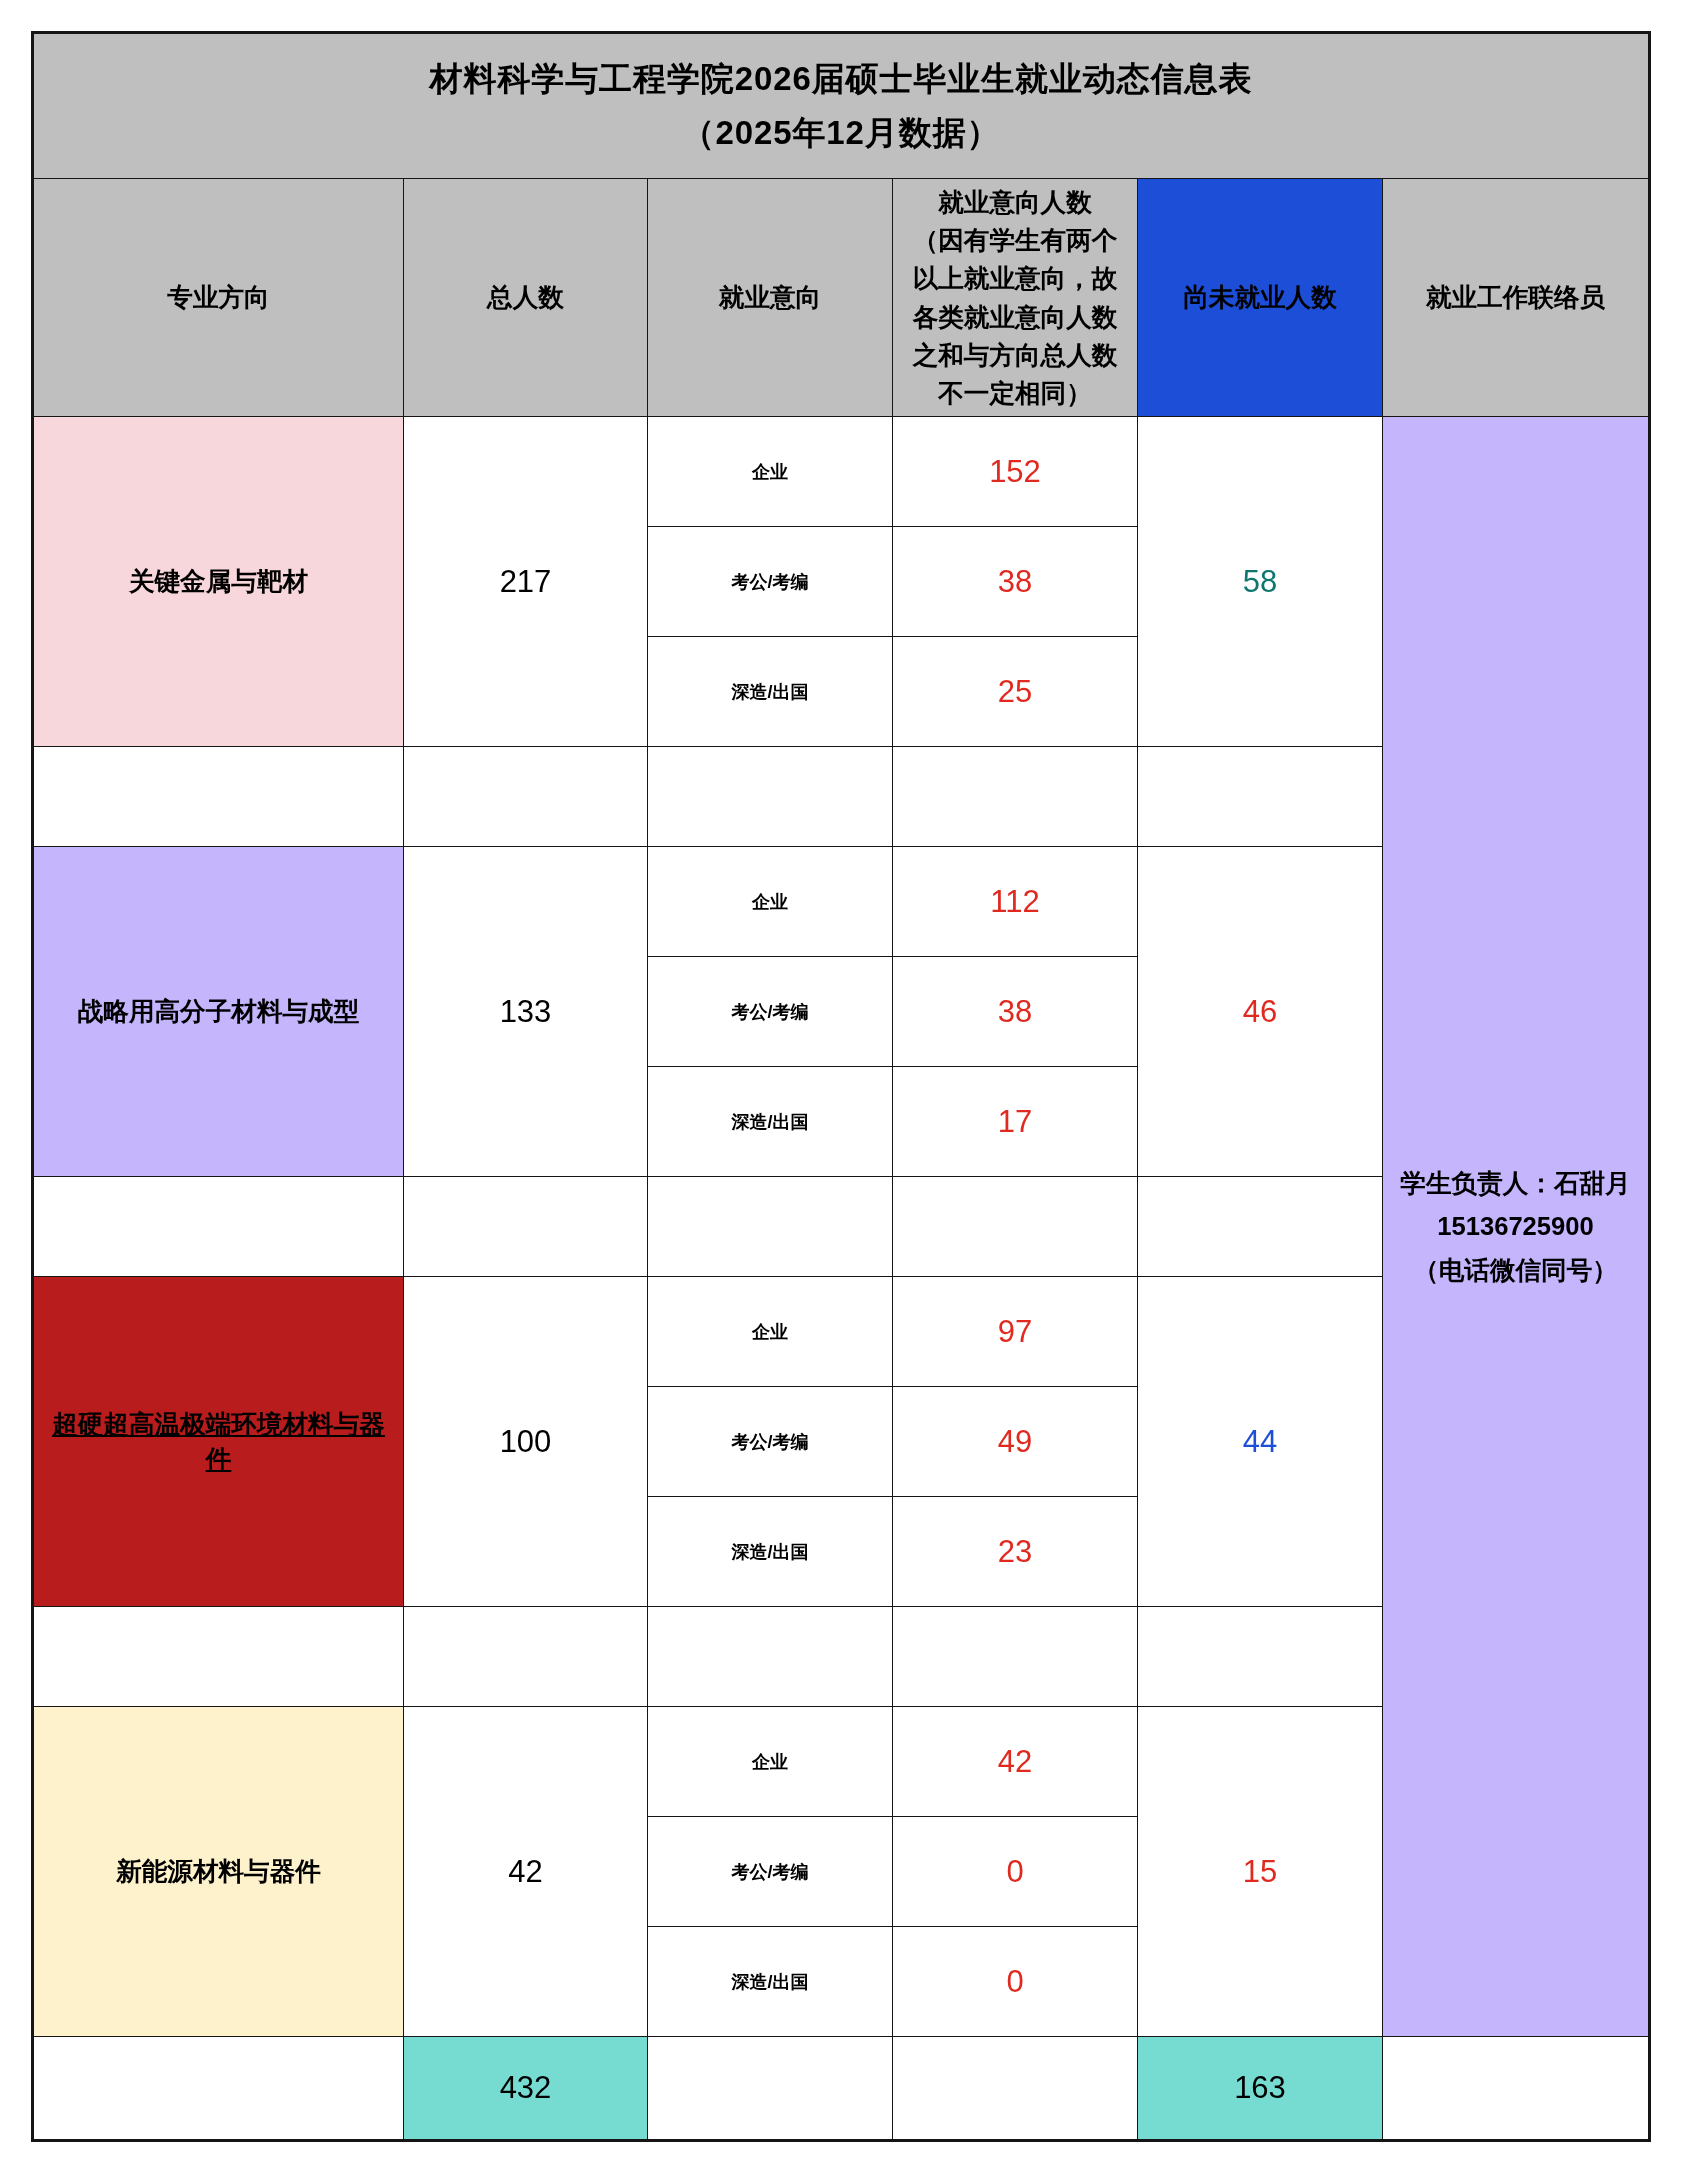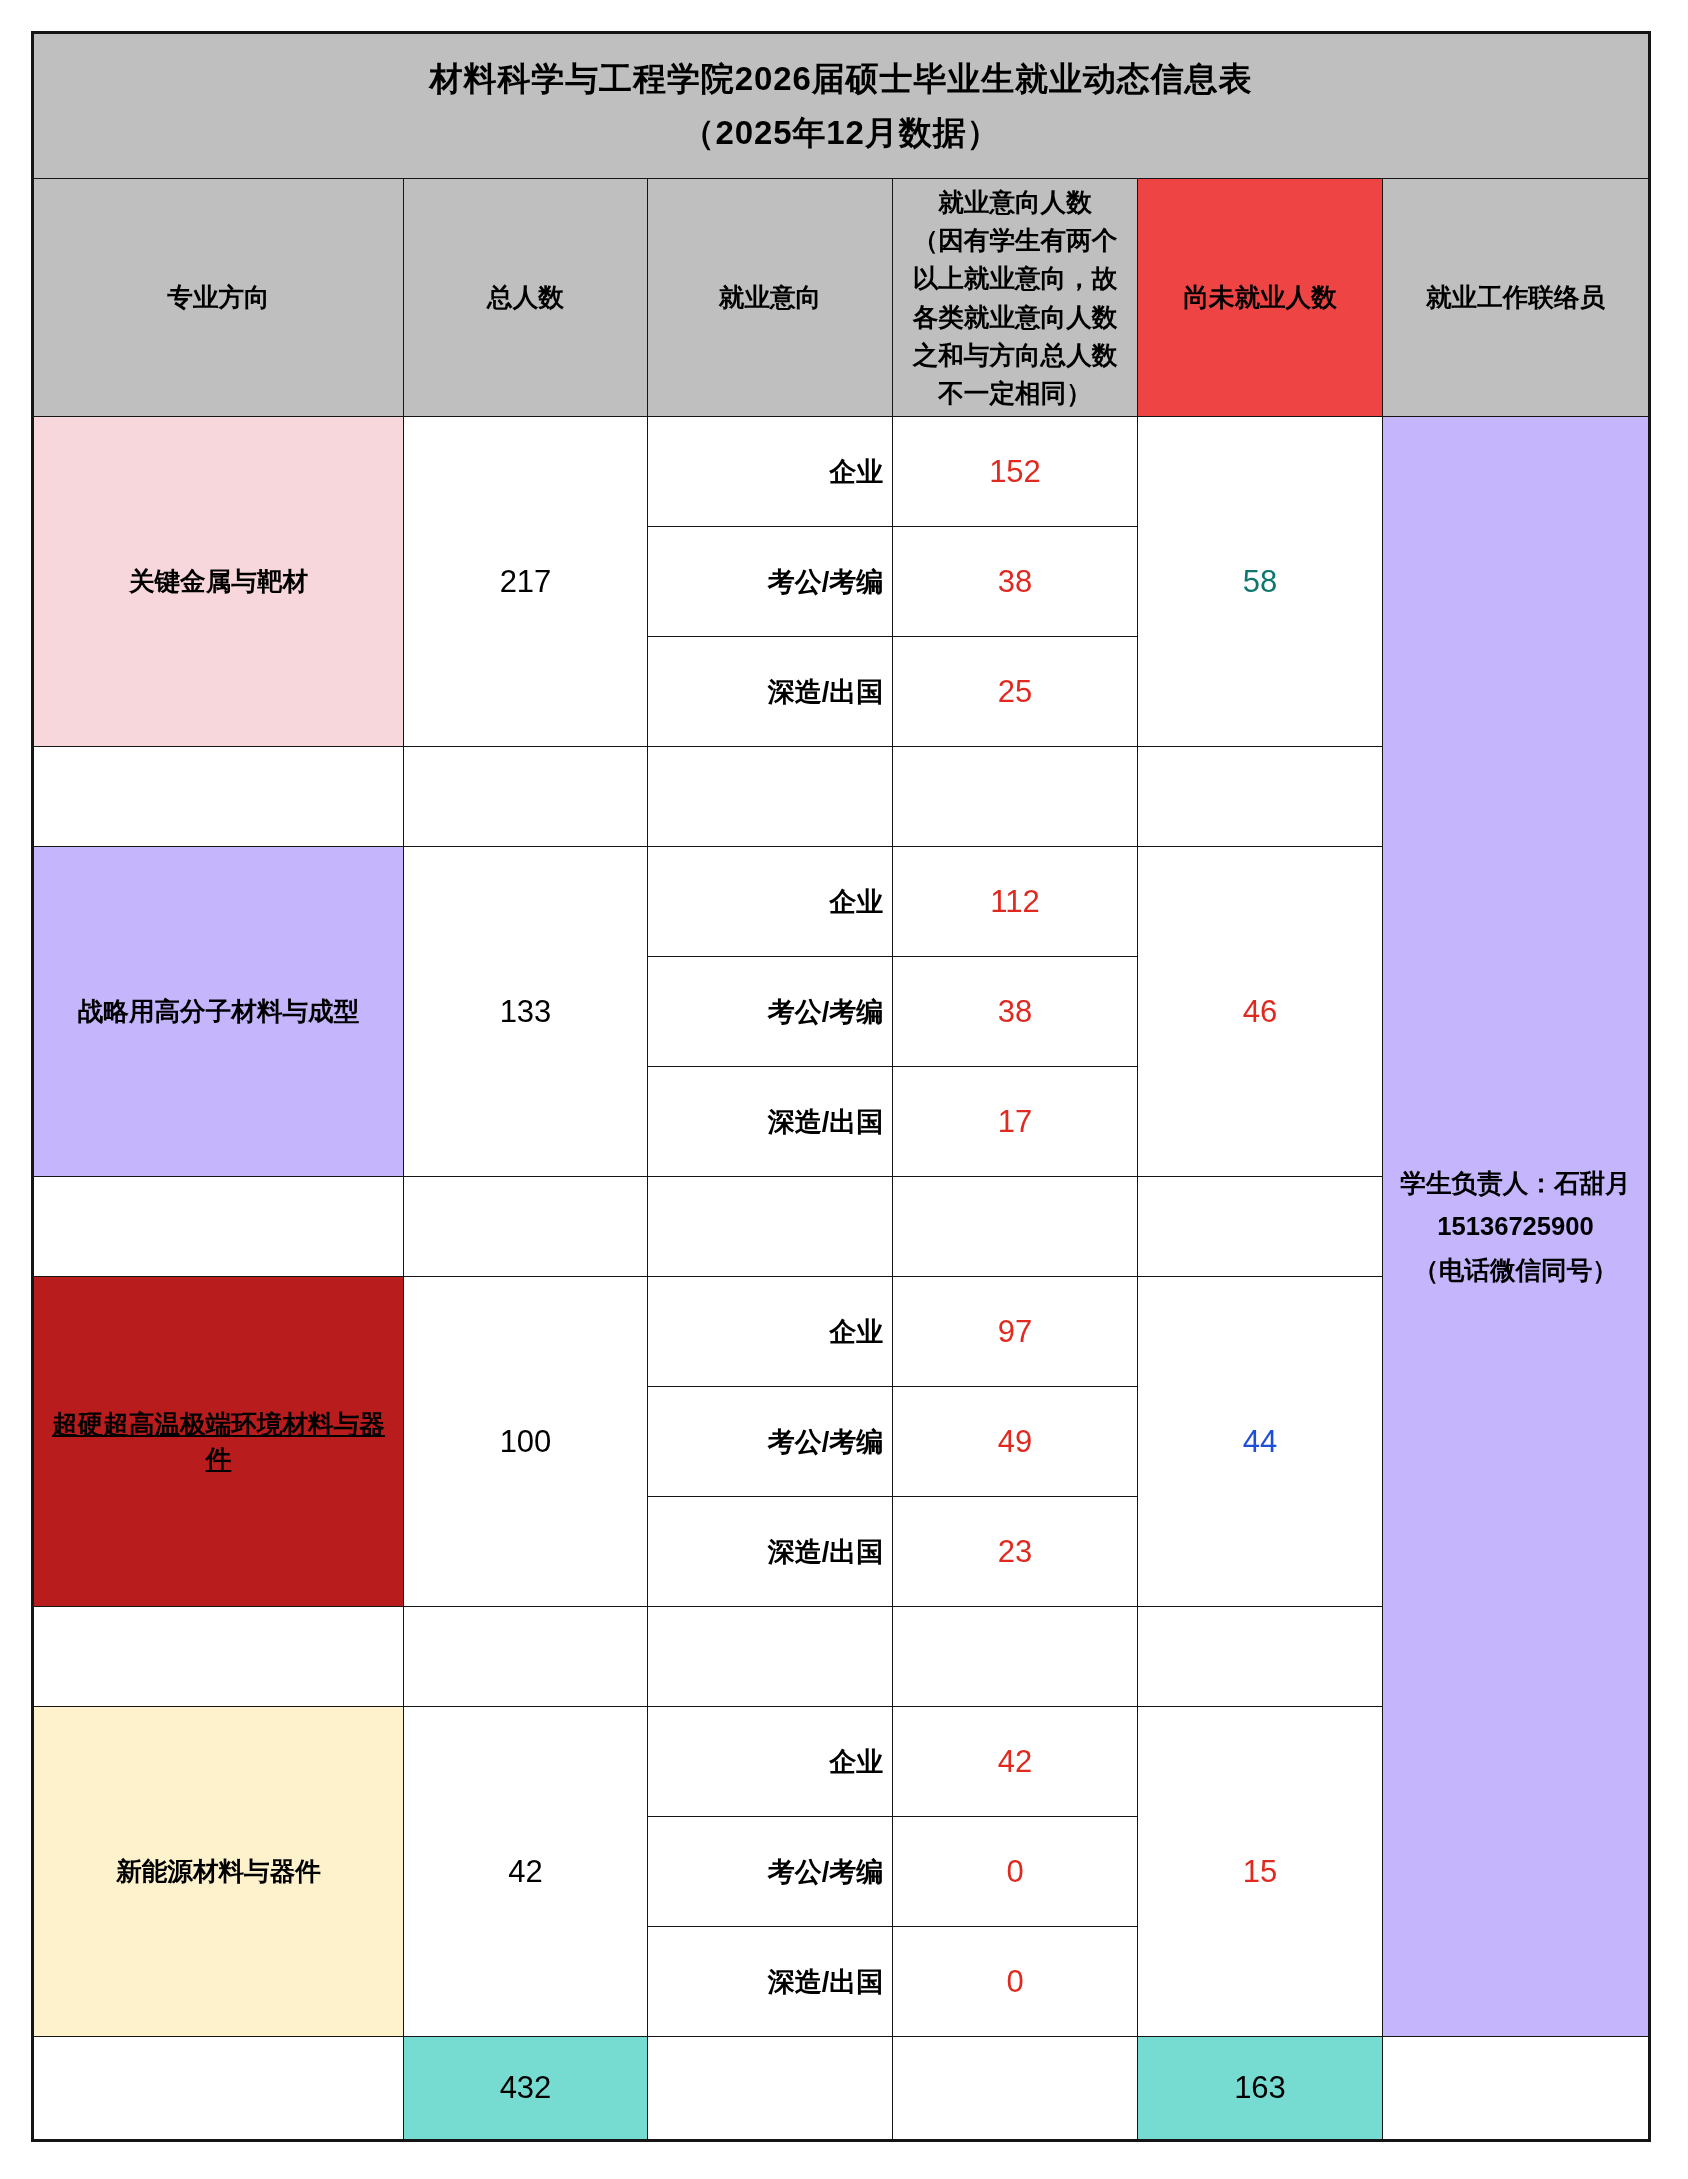--- a/index.html
+++ b/index.html
@@ -42,21 +42,21 @@
     font-weight: bold;
     line-height: 1.5;
   }
   td.header-note-cell { font-size: 24px; line-height: 1.45; padding: 3.5px 10.6px; }
 
   tr.r-data  { height: 110px; }
   tr.r-sep   { height: 100px; }
   tr.r-total { height: 104px; }
 
   td.major-cell   { font-size: 25.6px; font-weight: bold; }
-  td.intent-cell  { font-size: 27px; font-weight: bold; text-align: right; }
+  td.intent-cell  { font-size: 18px; font-weight: bold; }
   td.num-cell     { font-size: 31px; font-weight: normal; }
   td.contact-cell { font-size: 25.6px; font-weight: bold; line-height: 1.7; }
 </style>
 </head>
 <body>
 
 <table class="sheet">
   <colgroup>
     <col style="width:371px">
     <col style="width:244px">
@@ -75,21 +75,21 @@
   </tr>
 
   <tr class="header-row">
     <td style="background-color: rgb(191, 191, 191);">专业方向</td>
     <td style="background-color: rgb(191, 191, 191);">总人数</td>
     <td style="background-color: rgb(191, 191, 191);">就业意向</td>
     <td class="header-note-cell" style="background-color: rgb(191, 191, 191);">
       <div>就业意向人数</div>
       <div>（因有学生有两个以上就业意向，故各类就业意向人数之和与方向总人数不一定相同）</div>
     </td>
-    <td style="background-color: #ef4444;">尚未就业人数</td>
+    <td style="background-color: #1d4ed8;">尚未就业人数</td>
     <td style="background-color: rgb(191, 191, 191);">就业工作联络员</td>
   </tr>
 
   <tr class="r-data">
     <td class="major-cell" rowspan="3" style="background-color: rgb(248, 215, 220);">关键金属与靶材</td>
     <td class="num-cell" rowspan="3">217</td>
     <td class="intent-cell">企业</td>
     <td class="num-cell" style="color: rgb(224, 42, 32);">152</td>
     <td class="num-cell" rowspan="3" style="color: #0f766e;">58</td>
     <td class="contact-cell" rowspan="15" style="background-color: #c4b5fd;">

